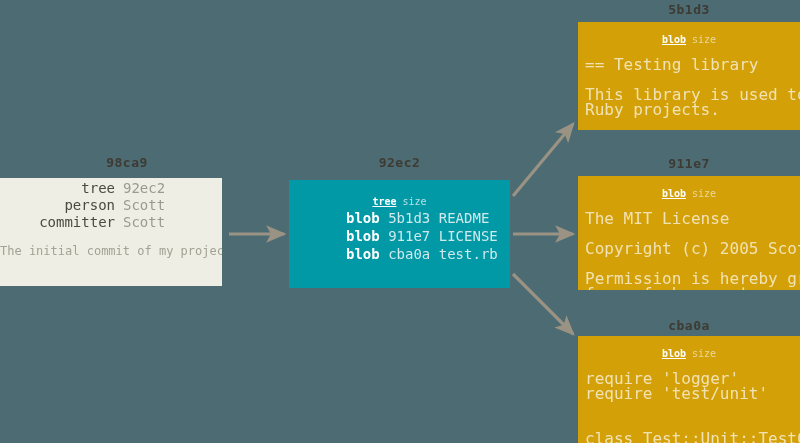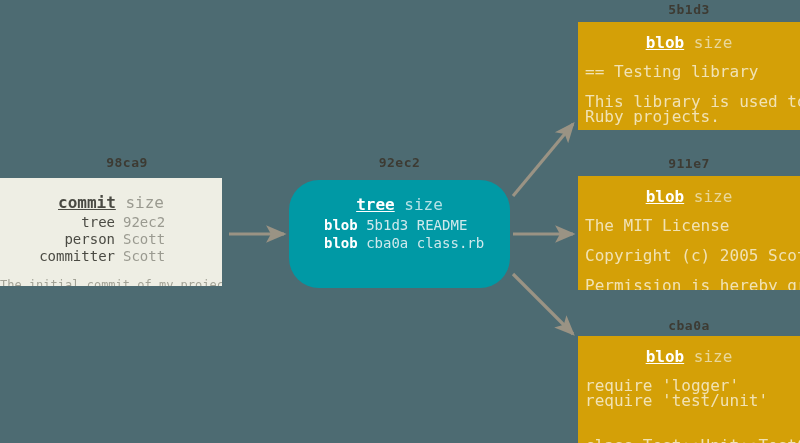--- a/index.html
+++ b/index.html
@@ -50,21 +50,21 @@
   }
   .node.tree {
     background: #0099a5;
   }
   .node.blob {
     background: #d4a007;
   }
 
   .node-title {
     text-align: center;
-    font-size: 16px;
+    font-size: 10px;
     line-height: 1.1;
     white-space: pre;
     font-family: "DejaVu Sans Mono", "Liberation Mono", monospace;
   }
   .node-title .kw {
     font-weight: bold;
     text-decoration: underline;
   }
 
   
@@ -105,21 +105,21 @@
 
   
   .tree .node-title { margin-top: 16px; color: #ffffff; }
   .tree .node-title .kw { color: #ffffff; }
   .tree .node-title .val { color: #b5e2e6; }
 
   .tree-entries {
     margin-top: 2px;
     font-size: 14px;
     line-height: 18px;
-    padding-left: 35px;
+    padding-left: 57px;
     font-family: "DejaVu Sans Mono", "Liberation Mono", monospace;
   }
   .tree-row { white-space: pre; }
   .tree-row .t-kind {
     color: #ffffff;
     font-weight: bold;
   }
   .tree-row .t-rest {
     color: #cfe9ec;
   }
@@ -156,21 +156,20 @@
     <line x1="513" y1="196" x2="573" y2="124" stroke="#9a9384" stroke-width="3.2" marker-end="url(#ah)"></line>
 
     <line x1="513" y1="234" x2="573" y2="234" stroke="#9a9384" stroke-width="3.2" marker-end="url(#ah)"></line>
 
     <line x1="513" y1="274" x2="573" y2="334" stroke="#9a9384" stroke-width="3.2" marker-end="url(#ah)"></line>
   </svg>
 
   <div class="hash" style="left:16px; top:155px; width:222px;">98ca9</div>
 
   <div class="node commit" style="left:0px; top:178px; width:222px; height:108px;">
-    <div class="node-title"><span class="kw">commit</span><span class="val"> </span><span class="val">size</span></div>
 
     <div class="commit-fields">
       <div class="commit-row">
         <span class="f-key">tree</span>
         <span class="f-val">92ec2</span>
       </div>
       <div class="commit-row">
         <span class="f-key">person</span>
         <span class="f-val">Scott</span>
       </div>
@@ -178,26 +177,27 @@
         <span class="f-key">committer</span>
         <span class="f-val">Scott</span>
       </div>
     </div>
 
     <div class="commit-msg">The initial commit of my project</div>
   </div>
 
   <div class="hash" style="left:289px; top:155px; width:221px;">92ec2</div>
 
-  <div class="node tree" style="left:289px; top:180px; width:221px; height:108px;border-radius:30px;">
+  <div class="node tree" style="left:289px; top:180px; width:221px; height:108px;">
     <div class="node-title"><span class="kw">tree</span><span class="val"> </span><span class="val">size</span></div>
 
     <div class="tree-entries">
       <div class="tree-row"><span class="t-kind">blob</span><span class="t-rest"> </span><span class="t-rest">5b1d3</span><span class="t-rest"> </span><span class="t-rest">README</span></div>
-      <div class="tree-row"><span class="t-kind">blob</span><span class="t-rest"> </span><span class="t-rest">cba0a</span><span class="t-rest"> </span><span class="t-rest">class.rb</span></div>
+      <div class="tree-row"><span class="t-kind">blob</span><span class="t-rest"> </span><span class="t-rest">911e7</span><span class="t-rest"> </span><span class="t-rest">LICENSE</span></div>
+      <div class="tree-row"><span class="t-kind">blob</span><span class="t-rest"> </span><span class="t-rest">cba0a</span><span class="t-rest"> </span><span class="t-rest">test.rb</span></div>
     </div>
   </div>
 
   <div class="hash" style="left:578px; top:2px; width:222px;">5b1d3</div>
 
   <div class="node blob" style="left:578px; top:22px; width:222px; height:108px;">
     <div class="node-title"><span class="kw">blob</span><span class="val"> </span><span class="val">size</span></div>
     <div class="blob-body">== Testing library
 
 This library is used to test

